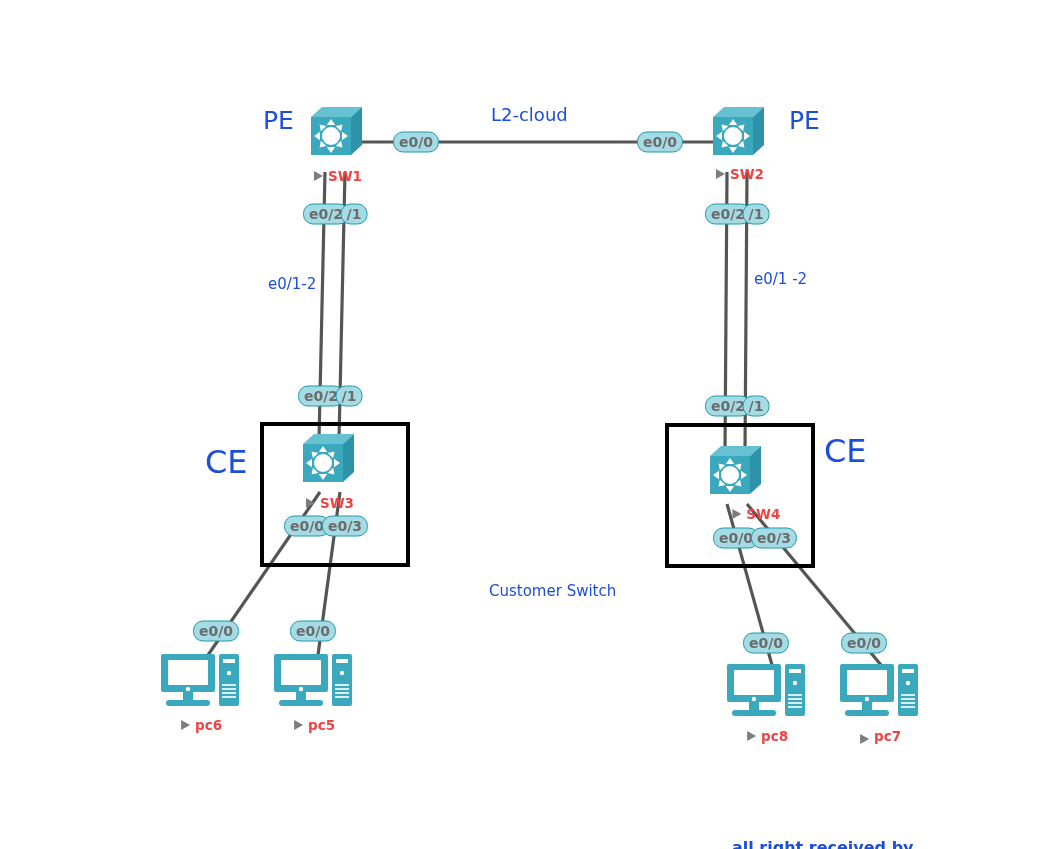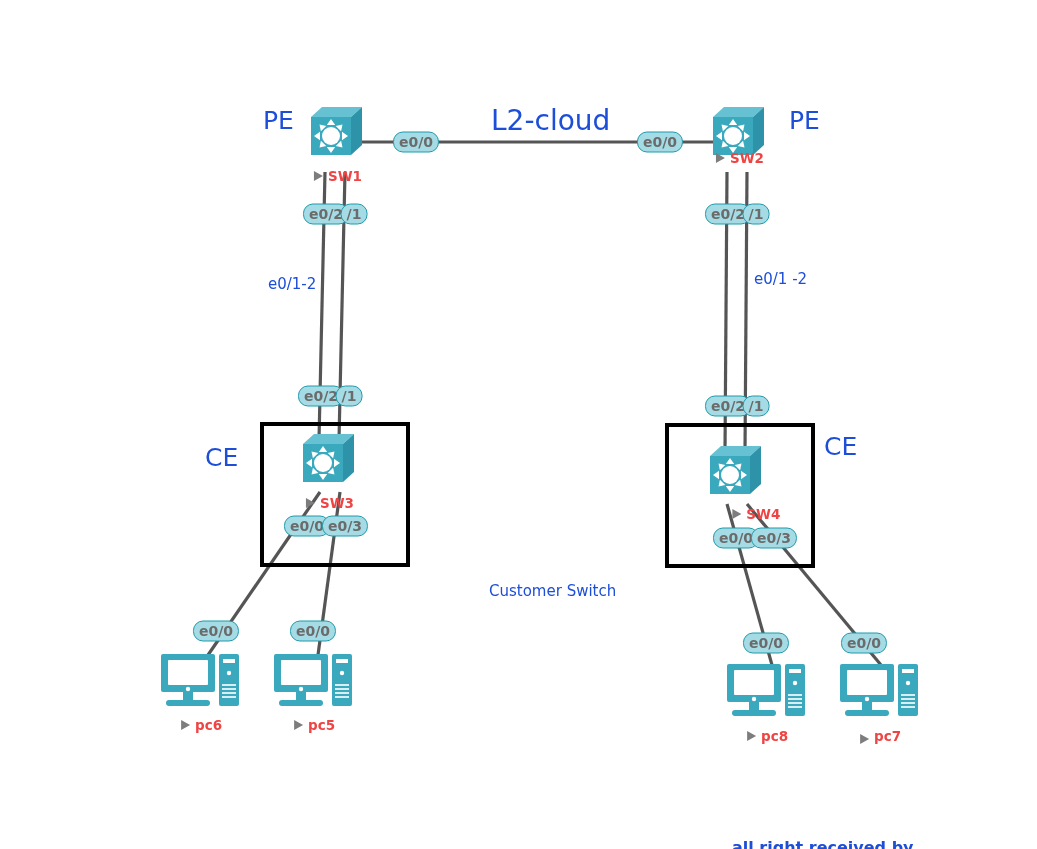--- a/index.html
+++ b/index.html
@@ -75,22 +75,22 @@
 
   
   .freetext {
     position: absolute;
     white-space: pre;
     color: #1d4ed8;
     font-family: "DejaVu Sans", sans-serif;
     line-height: 1.32;
   }
   .t-pe  { font-size: 25px; }
-  .t-ce  { font-size: 25px; }
-  .t-cloud { font-size: 28px; }
+  .t-ce  { font-size: 32px; }
+  .t-cloud { font-size: 18px; }
   .t-iflbl { font-size: 15px; }
   .t-cust { font-size: 15px; }
   .t-credit { font-size: 16px; font-weight: bold; }
 
   
   .ce-box {
     position: absolute;
     border: 4px solid #000000;
     background: transparent;
     box-sizing: border-box;
@@ -151,21 +151,21 @@
               <path d="M22,13 l4.2,6.0 l-8.4,0 Z"></path>
               <path d="M22,47 l4.2,-6.0 l-8.4,0 Z"></path>
               <path d="M5,30 l6.0,-4.2 l0,8.4 Z"></path>
               <path d="M39,30 l-6.0,-4.2 l0,8.4 Z"></path>
               <path d="M10.5,18.5 l6.8,1.4 l-5.4,5.4 Z"></path>
               <path d="M33.5,18.5 l-6.8,1.4 l5.4,5.4 Z"></path>
               <path d="M10.5,41.5 l6.8,-1.4 l-5.4,-5.4 Z"></path>
               <path d="M33.5,41.5 l-6.8,-1.4 l5.4,-5.4 Z"></path>
             </g>
           </svg></div>
-        <div class="namerow" style="top: 16px;">
+        <div class="namerow" style="top: 32px;">
           <span class="tri"></span>
           <span>SW2</span>
         </div>
       </div>
       <div class="node" style="left: 328px; top: 461px;">
         <div class="glyph"><svg width="54" height="52" viewBox="0 0 54 52">
             <polygon points="2,11 13,1 53,1 42,11" fill="#66c2d2"></polygon>
             <polygon points="42,11 53,1 53,39 42,49" fill="#2e93a8"></polygon>
             <rect x="2" y="11" width="40" height="38" fill="#3aa8bd"></rect>
             <circle cx="22" cy="30" r="9" fill="#ffffff"></circle>

